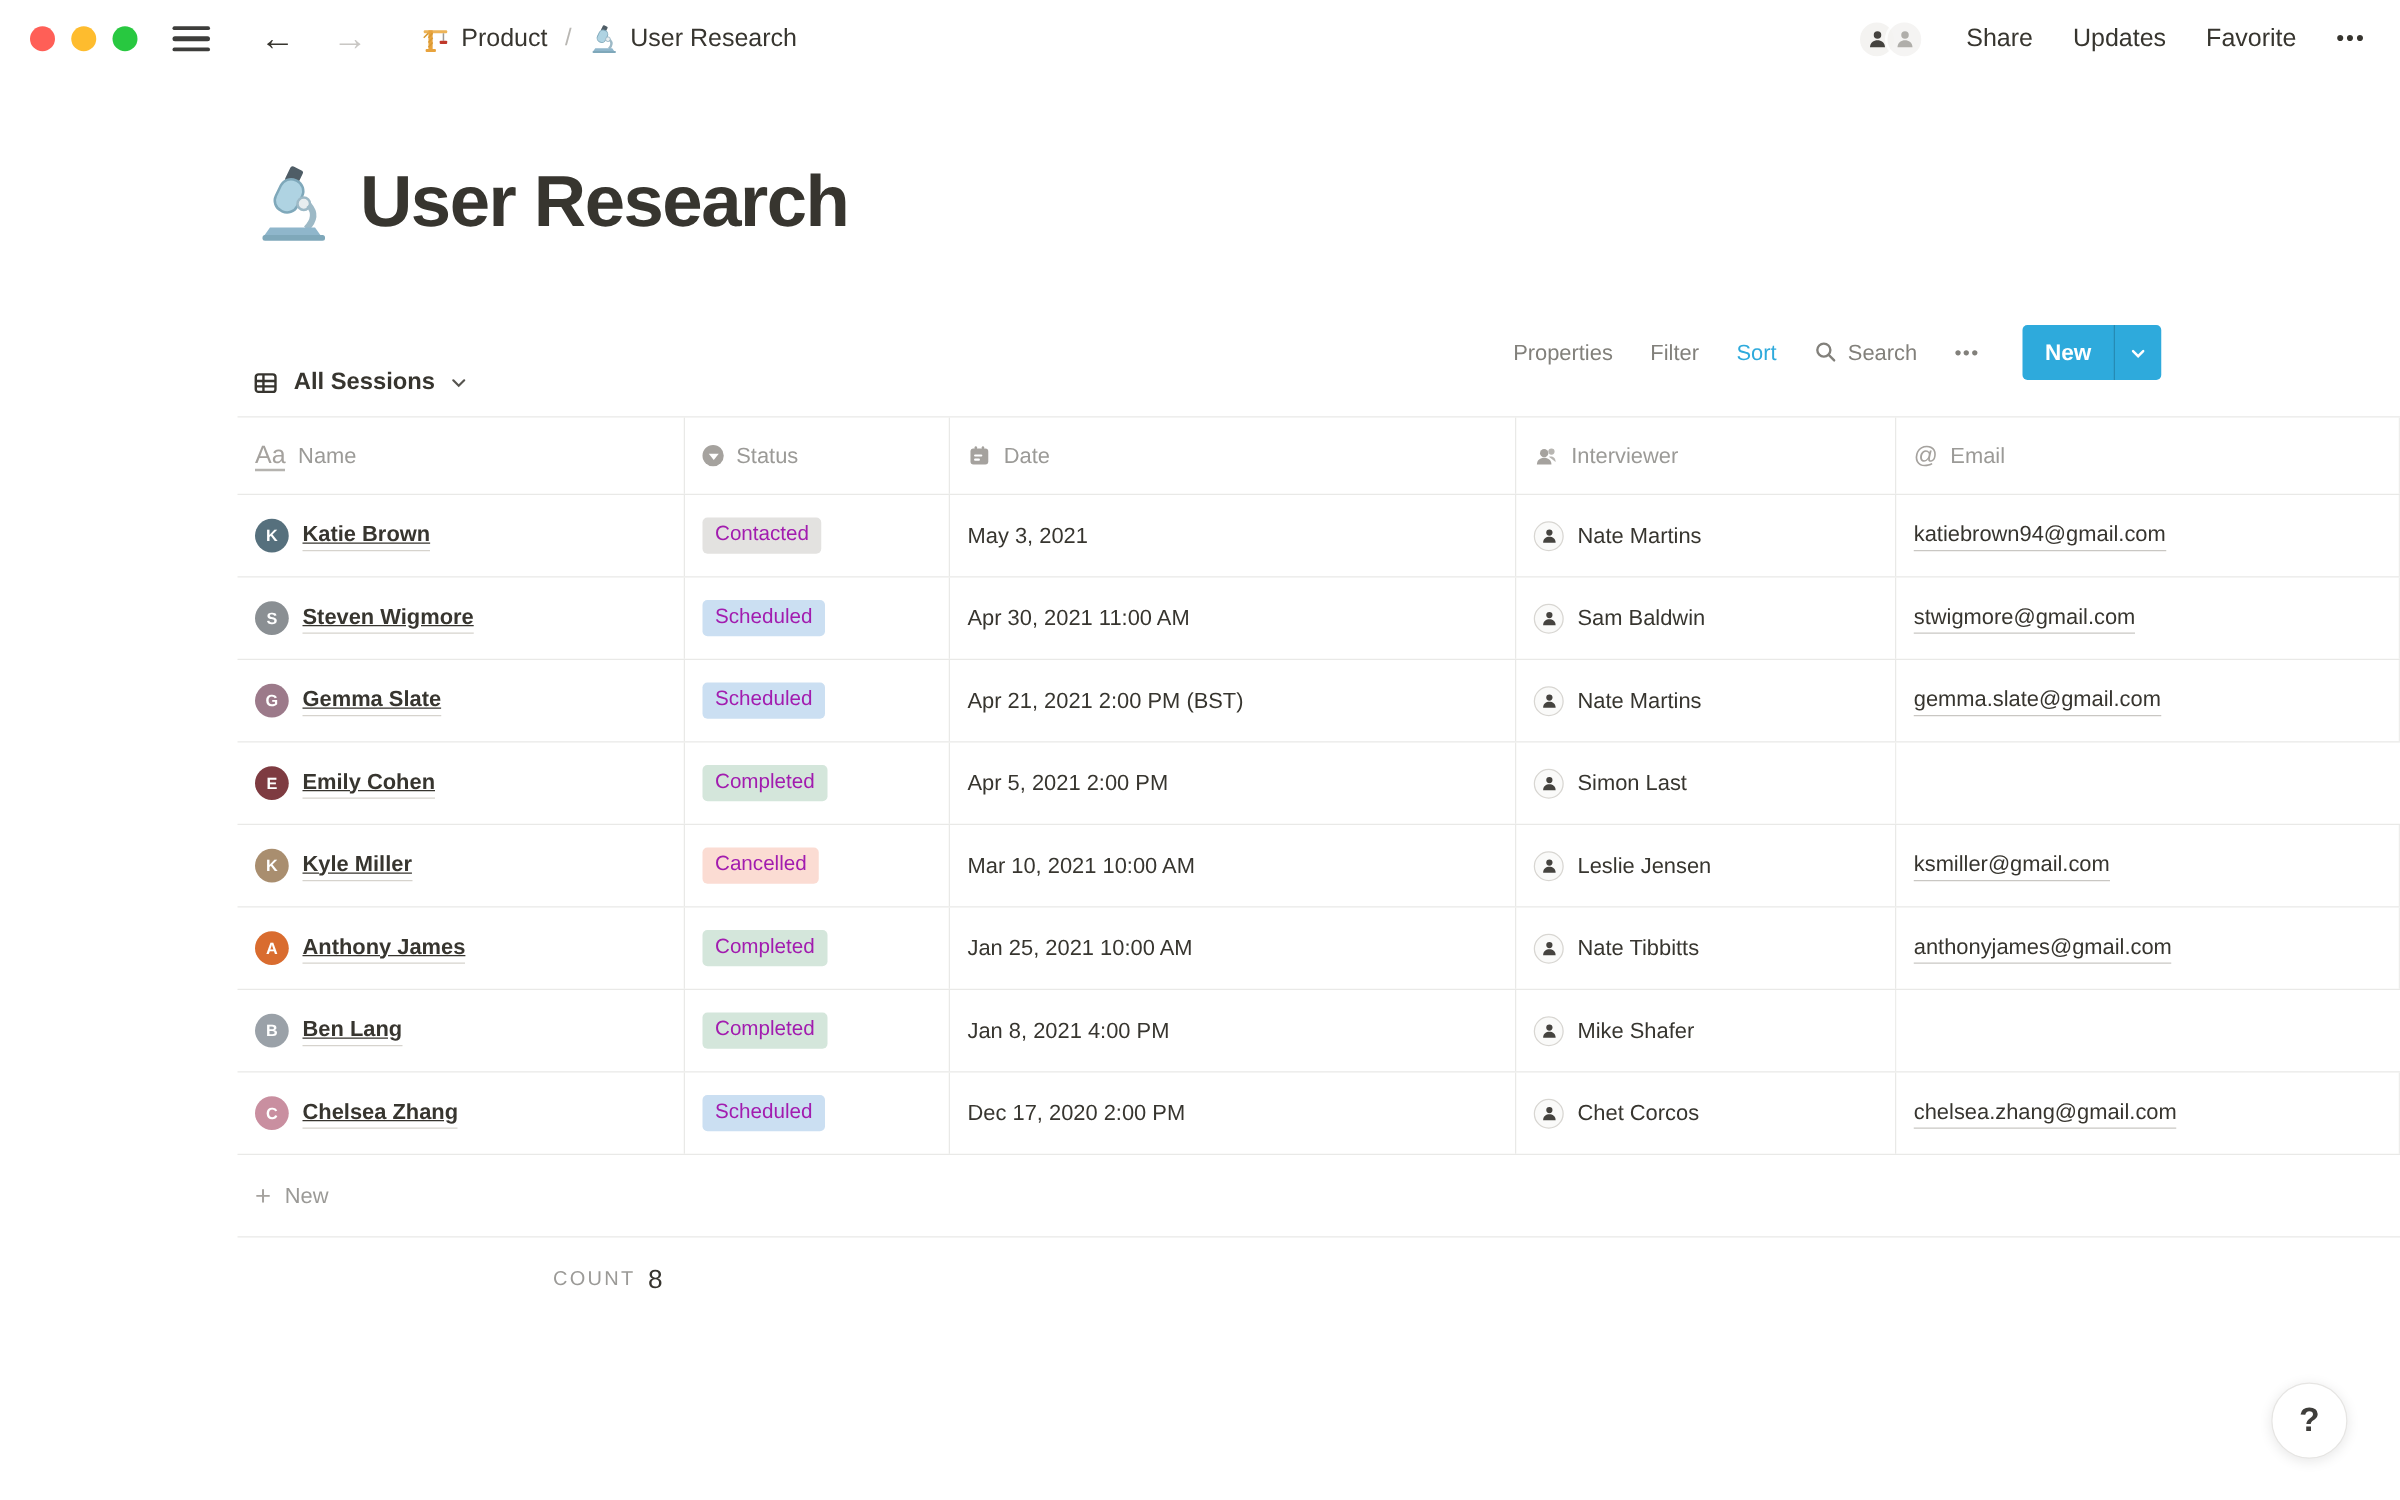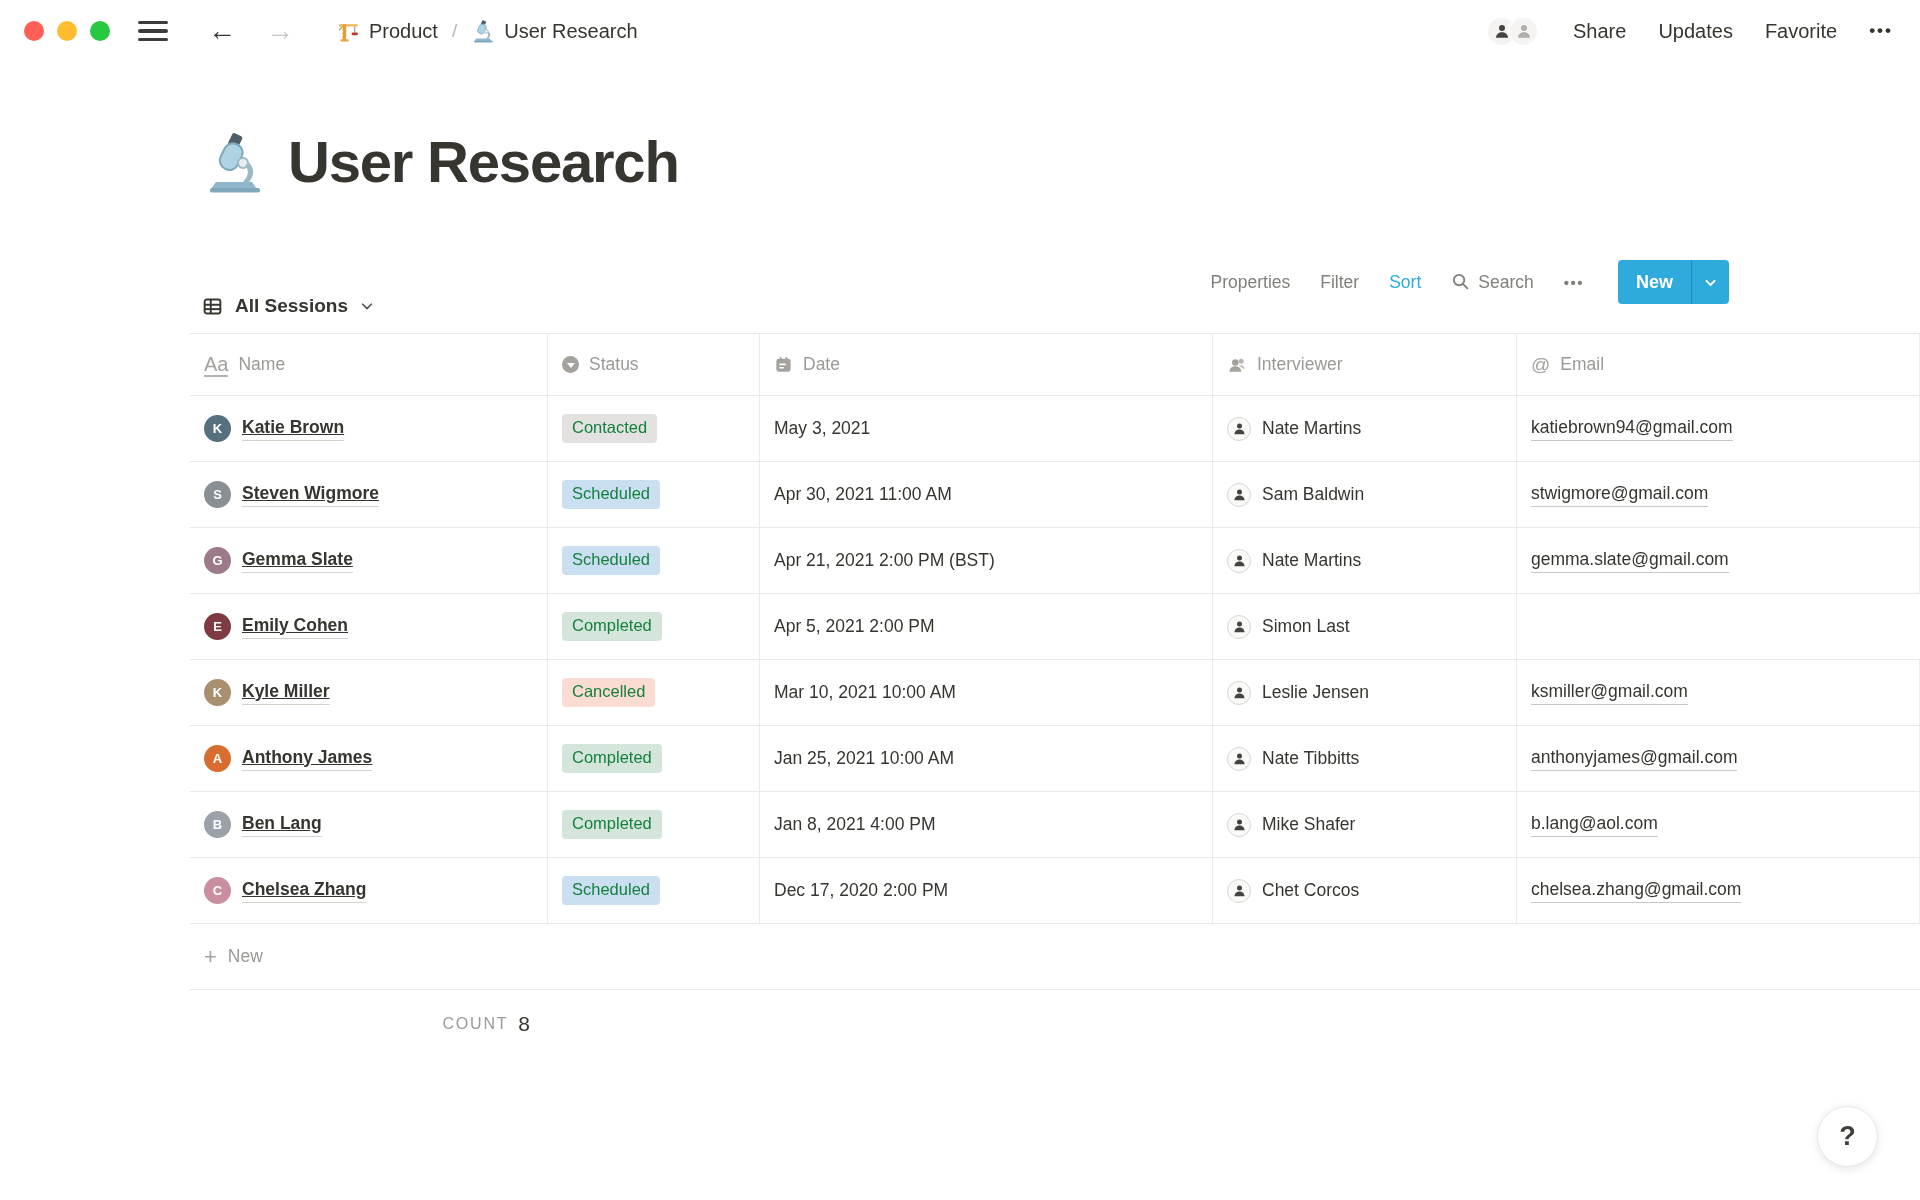--- a/index.html
+++ b/index.html
@@ -99,21 +99,21 @@
   }
   .td:last-child { border-right: 1px solid #EDEDEB; }
   .avatar {
     width: 27px; height: 27px; border-radius: 50%; flex: 0 0 27px;
     display:flex; align-items:center; justify-content:center;
     color:#fff; font-size: 13px; font-weight:700; background:#9B9A97;
   }
   .name-link { font-weight: 700; border-bottom: 1.5px solid #D6D3CD; padding-bottom: 2px; text-decoration: underline; }
   .badge {
     display:inline-block; padding: 4px 10px 5px; border-radius: 4px;
-    font-size: 16.5px; color:#15803d; line-height: 1.2;
+    font-size: 16.5px; color:#a21caf; line-height: 1.2;
   }
   .badge[data-variant="gray"]  { background: #E3E2E0; }
   .badge[data-variant="blue"]  { background: #CBDFF2; }
   .badge[data-variant="green"] { background: #D4E6DB; }
   .badge[data-variant="red"]   { background: #FBDCD3; }
   .mini-av {
     width: 24px; height: 24px; border-radius: 50%; flex: 0 0 24px;
     background:#FAFAF9; border: 1px solid #D8D6D2;
     display:flex; align-items:center; justify-content:center; overflow:hidden;
   }
@@ -444,23 +444,20 @@
     <div class="td">Jan 8, 2021 4:00 PM</div>
     <div class="td">
       <span class="mini-av">
           <svg width="15" height="15" viewBox="0 0 24 24">
             <circle cx="12" cy="8" r="4" fill="#45433F"></circle>
             <path d="M4 21 c0-5 4-7.5 8-7.5 s8 2.5 8 7.5" fill="#45433F"></path>
           </svg>
         </span>
       <span>Mike Shafer</span>
     </div>
-    <div class="td">
-      <span class="email-link">b.lang@aol.com</span>
-    </div>
   </div>
 
   <div class="tr-grid row">
     <div class="td">
       <span class="avatar" style="background-color: rgb(201, 143, 160);">C</span>
       <span class="name-link">Chelsea Zhang</span>
     </div>
     <div class="td">
       <span class="badge" data-variant="blue">Scheduled</span>
     </div>

